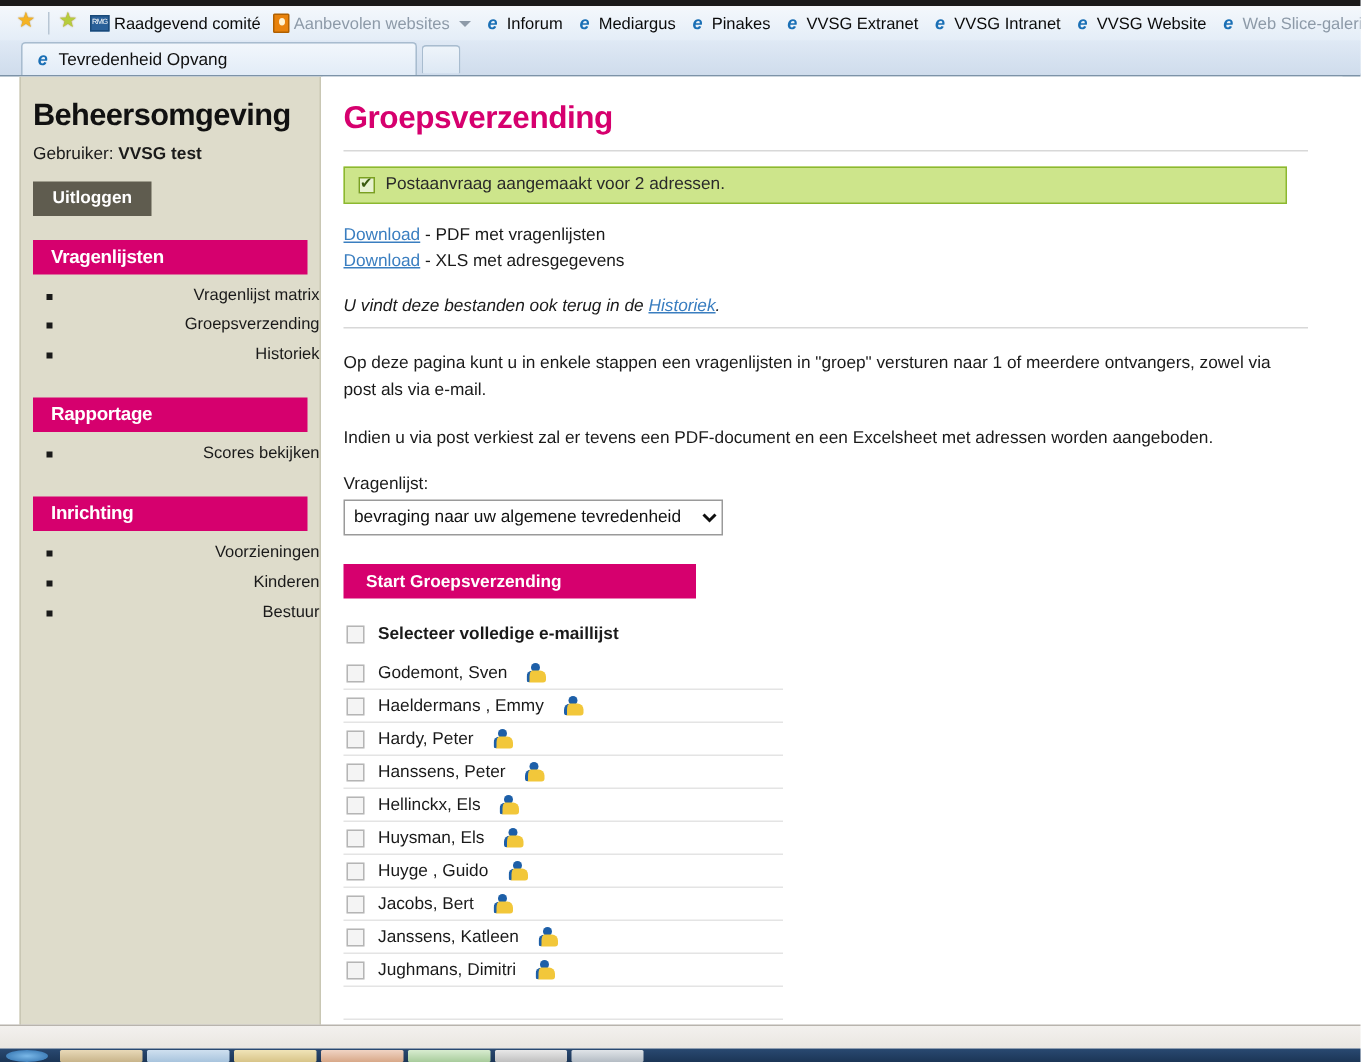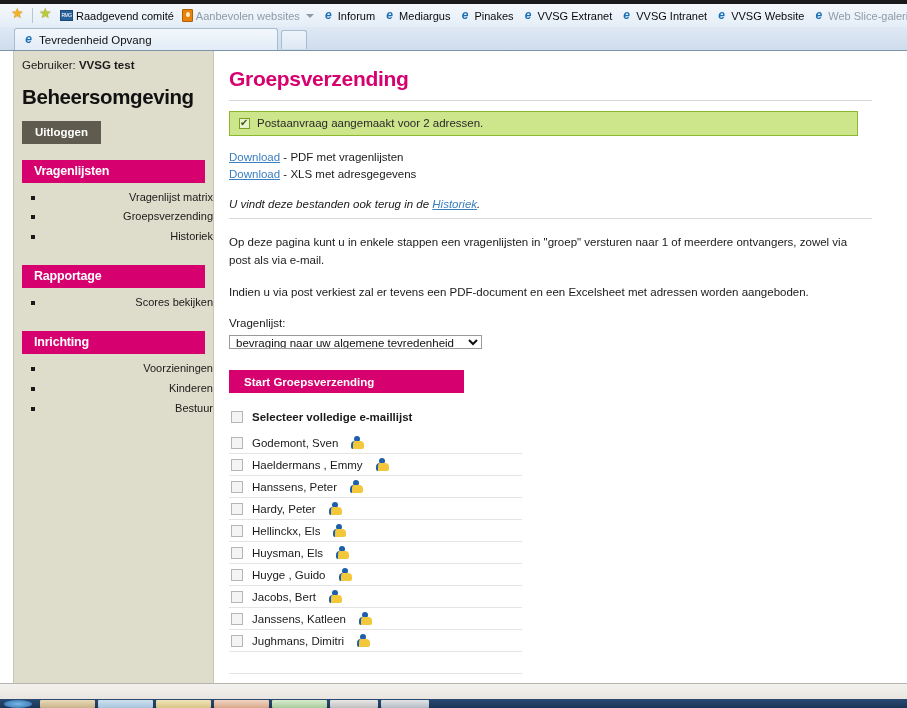--- a/index.html
+++ b/index.html
@@ -191,21 +191,21 @@
     color: #3a7ec0; text-decoration: underline; cursor: pointer;
     font-style: italic;
   }
   #hrule2 { height: 1px; background: #d8d8d8; margin: 8px 0 0 0; width: 643px; }
   .para {
     font-size: 11.5px; color: #1a1a1a; width: 625px;
     line-height: 1.58; padding: 14px 0 0 0;
   }
   #select-label { font-size: 11.5px; color: #1a1a1a; padding: 16px 0 4px 0; }
   #questionnaire-select {
-    width: 253px; height: 14px;
+    width: 253px; height: 24px;
     font-size: 11.5px; font-family: "Liberation Sans", sans-serif;
     border: 1px solid #9a9a9a; background: #ffffff;
     padding: 0 2px; color: #101010;
   }
   .pink-button {
     display: block; background: #d6006e; color: #ffffff;
     font-size: 11.5px; font-weight: bold;
     border: none; cursor: pointer; text-align: left;
     font-family: "Liberation Sans", sans-serif;
   }
@@ -322,25 +322,25 @@
       <span class="ie-icon"></span>
       <span>Tevredenheid Opvang</span>
     </div>
     <div id="tab-new"></div>
   </div>
 </div>
 
 <div id="page-viewport">
 
   <div id="sidebar">
+    <div id="site-title">Beheersomgeving</div>
     <div id="user-line">
       <span>Gebruiker:</span>
       <b>VVSG test</b>
     </div>
-    <div id="site-title">Beheersomgeving</div>
     <button id="logout-button">Uitloggen</button>
 
     <div class="nav-section-header">Vragenlijsten</div>
     <ul class="nav-list">
       <li>Vragenlijst matrix</li>
       <li>Groepsverzending</li>
       <li>Historiek</li>
     </ul>
 
     <div class="nav-section-header">Rapportage</div>
@@ -398,26 +398,26 @@
         <span class="row-name">Godemont, Sven</span>
         <span class="person-icon"></span>
       </div>
       <div class="list-row">
         <span class="cb"></span>
         <span class="row-name">Haeldermans , Emmy</span>
         <span class="person-icon"></span>
       </div>
       <div class="list-row">
         <span class="cb"></span>
+        <span class="row-name">Hardy, Peter</span>
+        <span class="person-icon"></span>
+      </div>
+      <div class="list-row">
+        <span class="cb"></span>
         <span class="row-name">Hanssens, Peter</span>
-        <span class="person-icon"></span>
-      </div>
-      <div class="list-row">
-        <span class="cb"></span>
-        <span class="row-name">Hardy, Peter</span>
         <span class="person-icon"></span>
       </div>
       <div class="list-row">
         <span class="cb"></span>
         <span class="row-name">Hellinckx, Els</span>
         <span class="person-icon"></span>
       </div>
       <div class="list-row">
         <span class="cb"></span>
         <span class="row-name">Huysman, Els</span>

